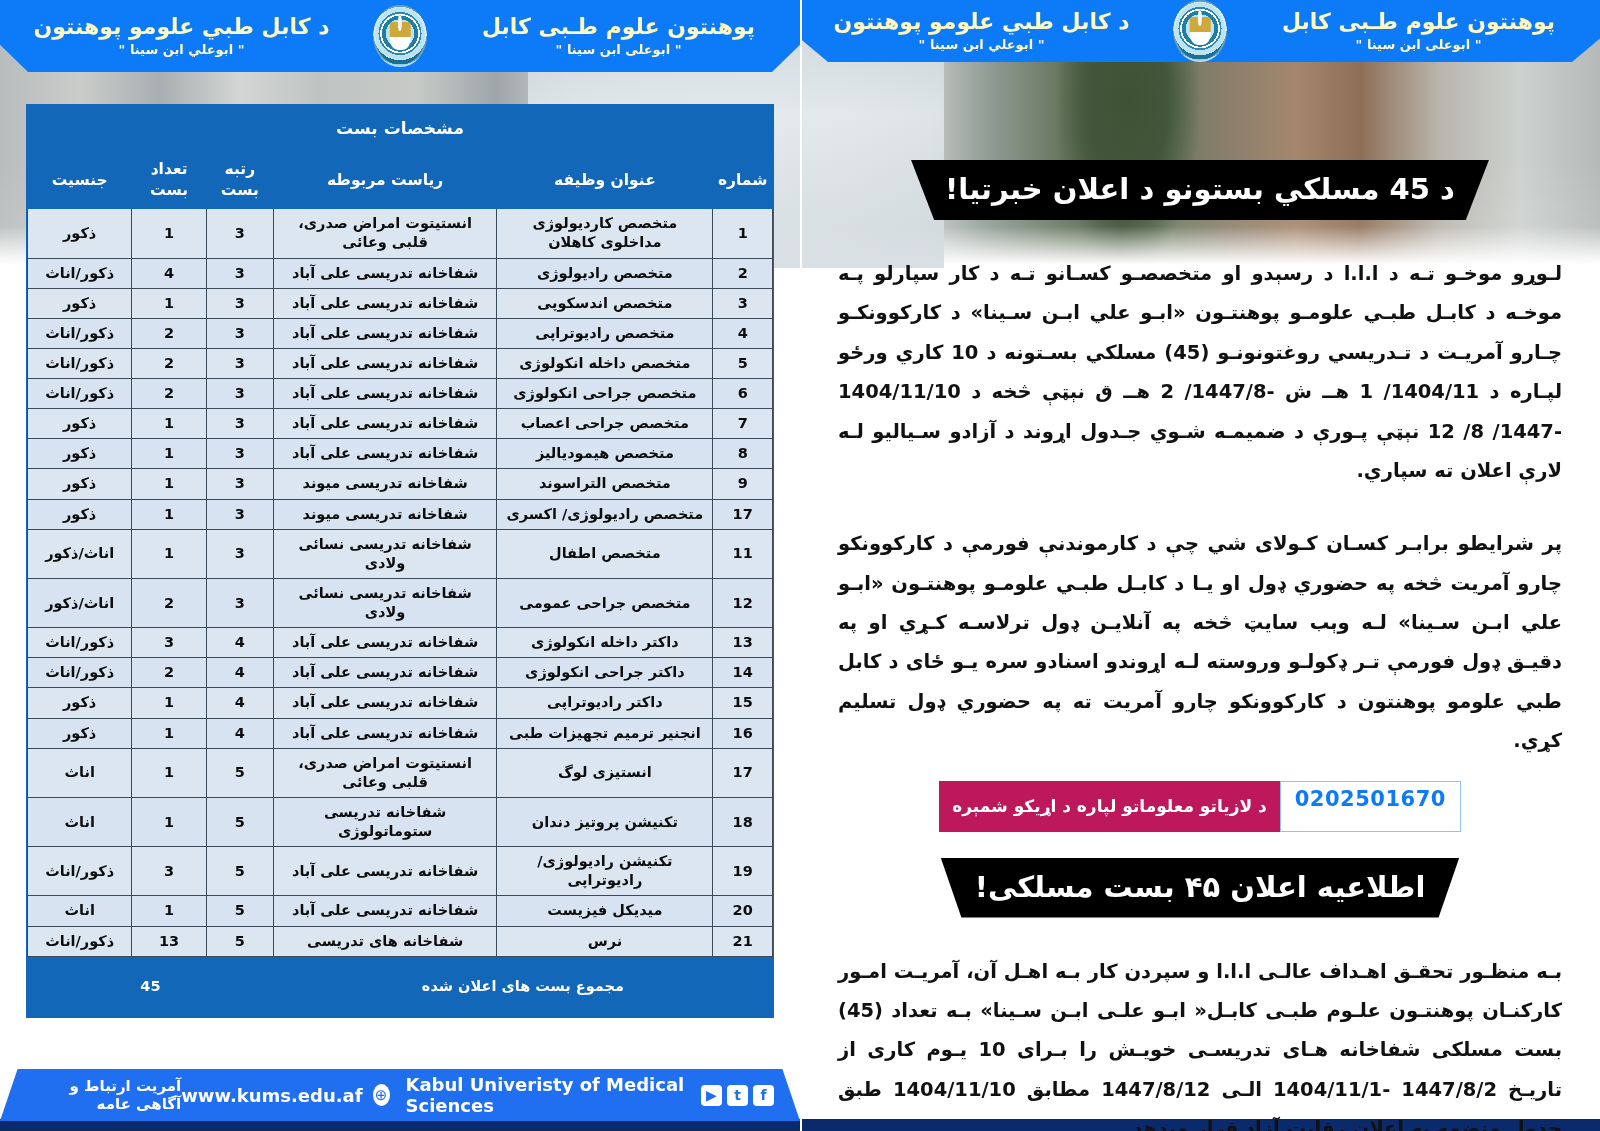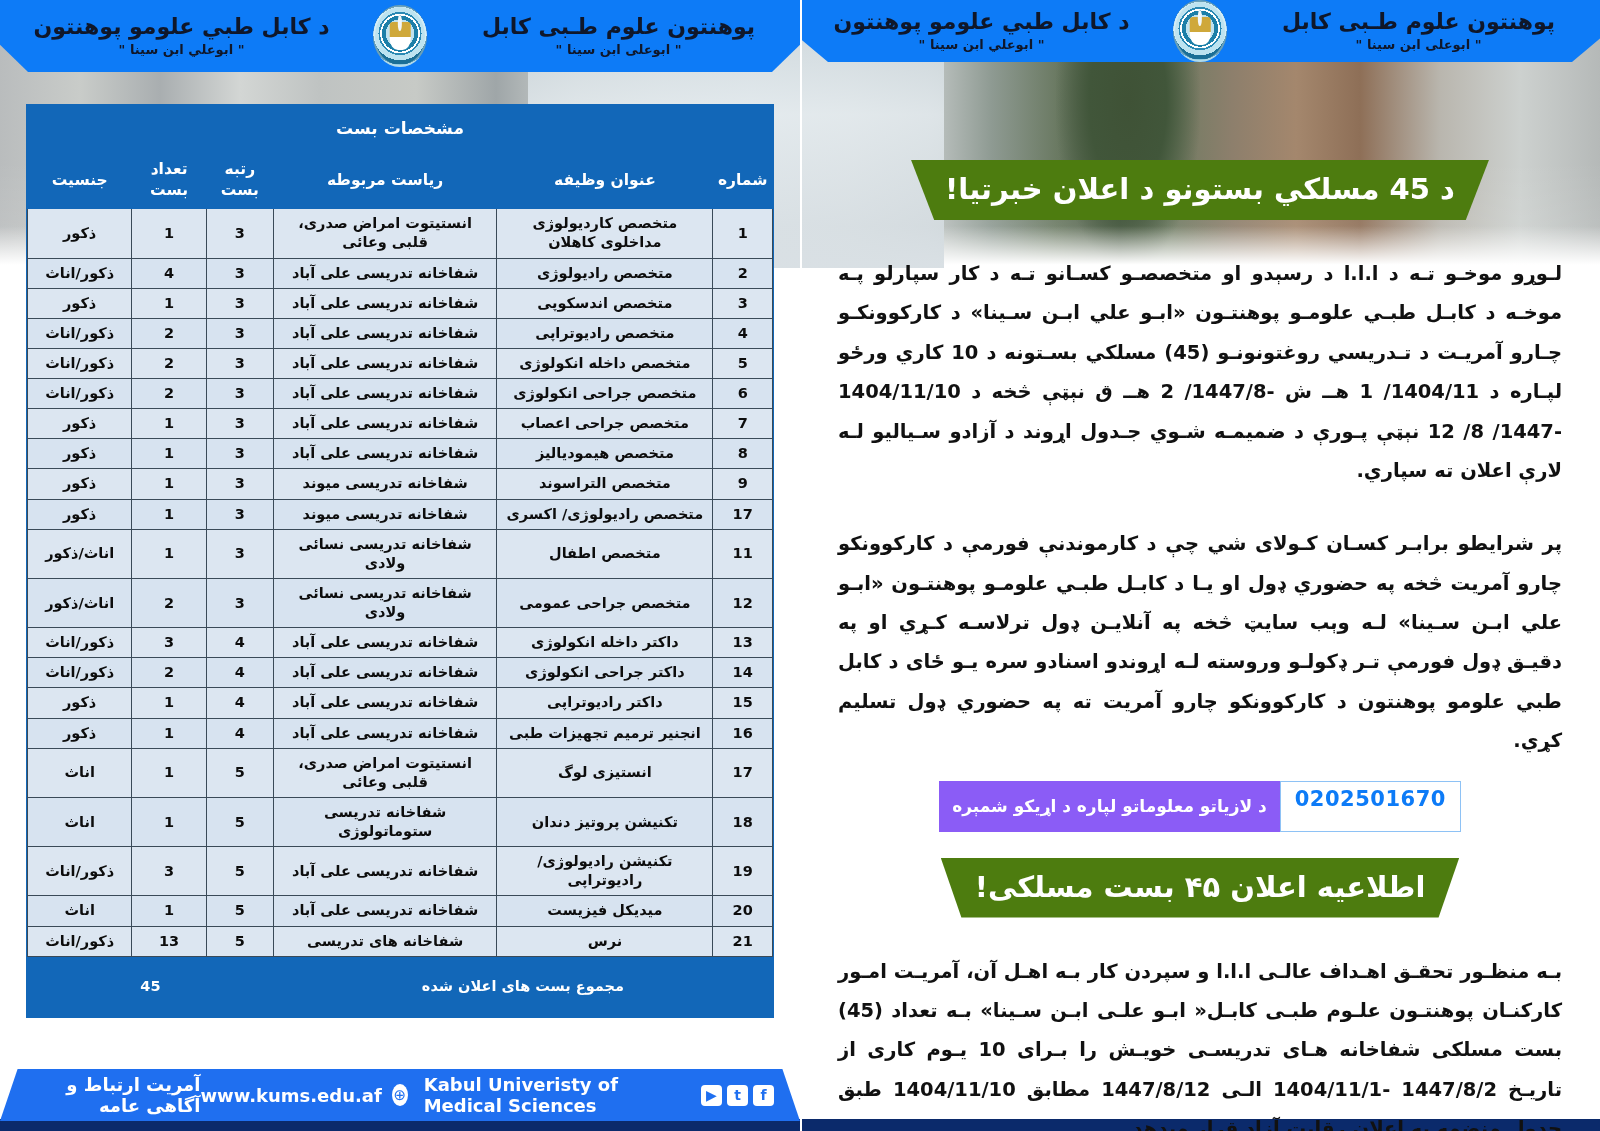--- a/index.html
+++ b/index.html
@@ -63,21 +63,21 @@
     justify-content: center;
     gap: 10px;
     clip-path: polygon(0 0, 100% 0, 100% 62%, 96.5% 100%, 3.5% 100%, 0 62%);
   }
   .banner-side {
     flex: 1 1 0;
     display: flex;
     flex-direction: column;
     align-items: center;
     justify-content: center;
-    color: #0f172a;
+    color: #fef9c3;
     line-height: 1.15;
   }
   .banner-side .b-main { font-size: 22px; font-weight: bold; letter-spacing: .4px; }
   .banner-side .b-sub  { font-size: 13px; font-weight: bold; margin-top: 4px; }
 
   .emblem {
     width: 54px; height: 62px;
     border-radius: 50%;
     background: radial-gradient(circle at 50% 46%, #ffffff 0 24%, #bfe2ef 24% 33%, #1c7fa8 33% 42%, #ffffff 42% 46%, #2a89b4 46% 50%, #bde3f0 50% 62%, #1b6f96 62% 72%, #88c6de 72% 82%, #0e5d84 82% 90%, #7fc0da 90% 100%);
     position: relative;
@@ -115,21 +115,21 @@
   .col-right { order: 1; }
   .col-body {
     position: relative;
     flex: 1 1 auto;
     padding: 0 38px;
   }
 
   
   .ribbon {
     display: inline-block;
-    background: #4d7c0f;
+    background: #000000;
     color: #ffffff;
     font-weight: bold;
     font-size: 29px;
     padding: 12px 34px 14px 34px;
     clip-path: polygon(0 0, 100% 0, 96% 100%, 4% 100%);
     text-align: center;
     letter-spacing: .3px;
     white-space: nowrap;
   }
   .ribbon-wrap { text-align: center; }
@@ -147,21 +147,21 @@
     font-weight: bold;
     margin-top: 34px;
     letter-spacing: 0;
   }
   .para.tight { margin-top: 2px; }
 
   
   .phone-row { display: flex; justify-content: center; margin-top: 20px; }
   .phone-badge { display: flex; align-items: stretch; }
   .phone-label {
-    background: #8b5cf6;
+    background: #be185d;
     color: #ffffff;
     font-weight: bold;
     font-size: 17px;
     padding: 6px 13px 7px 13px;
     display: flex; align-items: center;
     white-space: nowrap;
   }
   .phone-number {
     background: #ffffff;
     border: 1.5px solid #8ec2f5;
@@ -248,21 +248,21 @@
     line-height: 1;
   }
   .f-name { font-size: 18px; font-weight: bold; margin-right: 8px; direction: ltr; }
   .globe {
     width: 22px; height: 22px; border-radius: 50%;
     background: #ffffff; color: #1f6ff0;
     display: flex; align-items: center; justify-content: center;
     font-size: 15px; margin: 0 16px 0 10px;
   }
   .f-url { font-size: 18px; font-weight: bold; direction: ltr; }
-  .f-dept { font-size: 18px; font-weight: bold; }
+  .f-dept { font-size: 15px; font-weight: bold; }
   .footer-dark {
     position: absolute; bottom: 0; left: 0; right: 0;
     height: 12px; background: #0b2a6b; z-index: 1;
   }
   .divider-v {
     position: absolute; z-index: 4;
     left: 800px; top: 0; width: 2px; height: 1131px;
     background: #ffffff;
   }
 </style>

